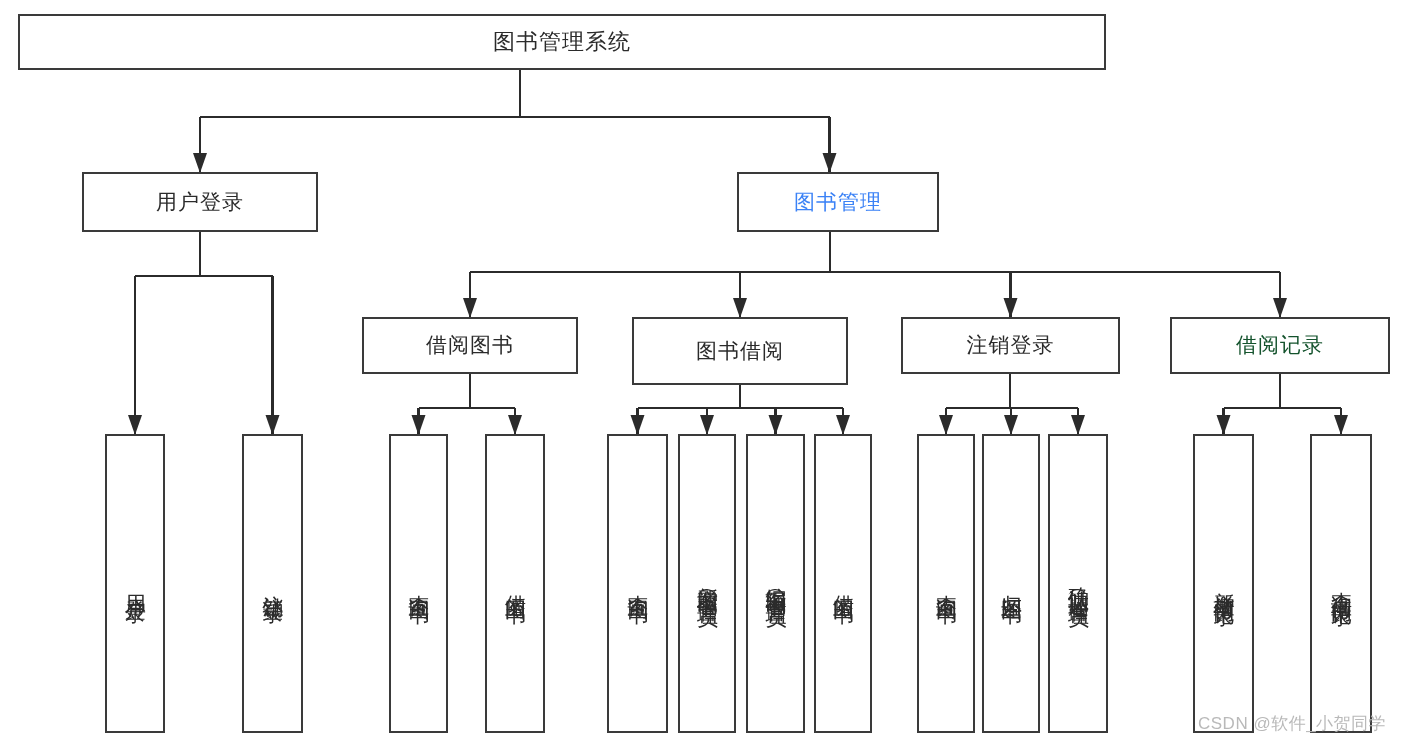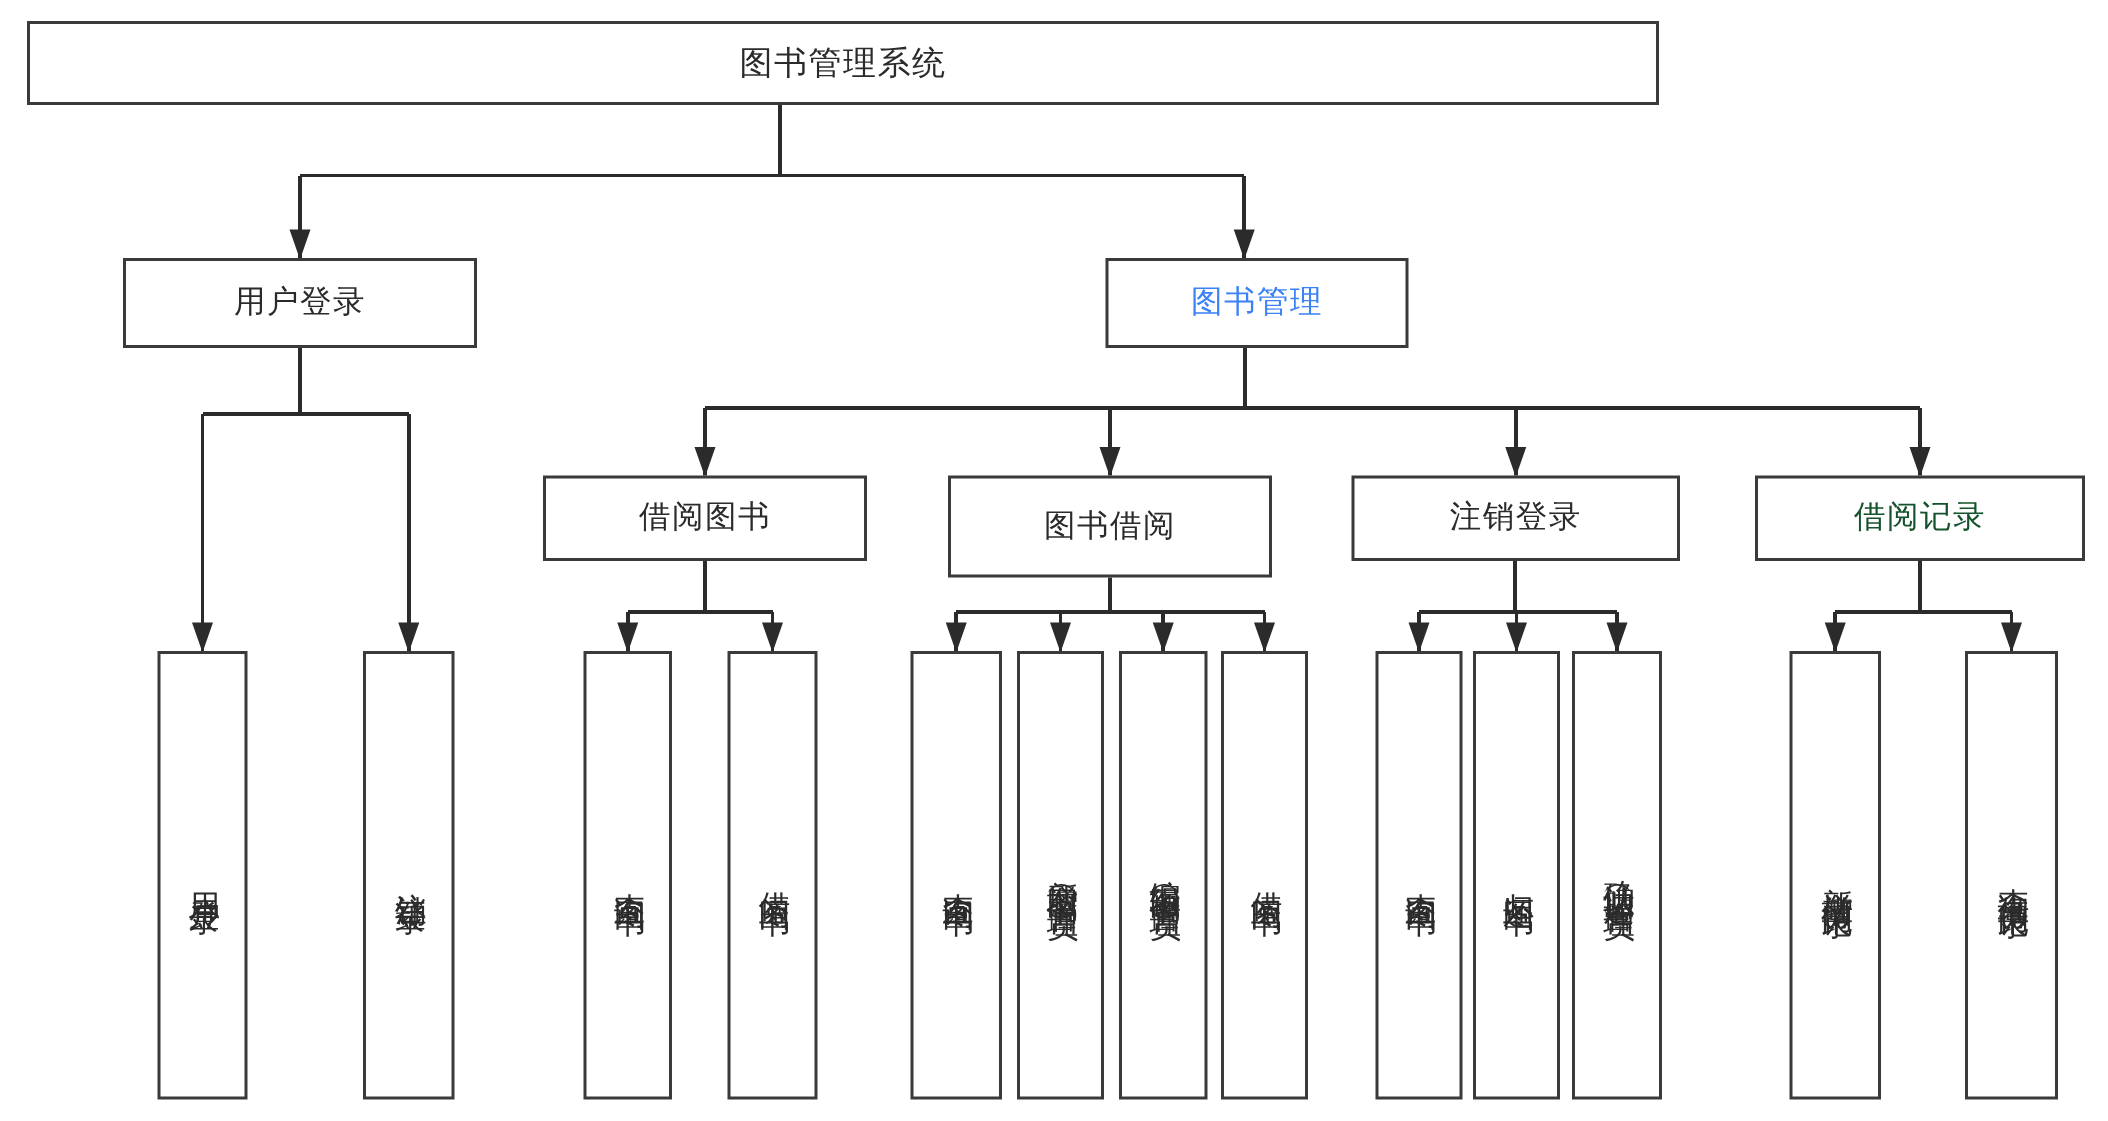--- a/index.html
+++ b/index.html
@@ -178,13 +178,14 @@
       <div class="node vertical" style="left: 1048px; top: 434px; width: 60px; height: 299px; border-color: rgb(58, 58, 58); background: rgb(255, 255, 255); color: rgb(43, 43, 43);">
         <span class="label">确认归还（管理员）</span>
       </div>
       <div class="node vertical" style="left: 1193px; top: 434px; width: 61px; height: 299px; border-color: rgb(58, 58, 58); background: rgb(255, 255, 255); color: rgb(43, 43, 43);">
         <span class="label">新增借阅记录</span>
       </div>
       <div class="node vertical" style="left: 1310px; top: 434px; width: 62px; height: 299px; border-color: rgb(58, 58, 58); background: rgb(255, 255, 255); color: rgb(43, 43, 43);">
         <span class="label">查询借阅记录</span>
       </div>
     </div>
+  <div class="watermark" style="left:1198px; top:712px;">CSDN @软件_小贺同学</div>
 </div>
 
 </body></html>

